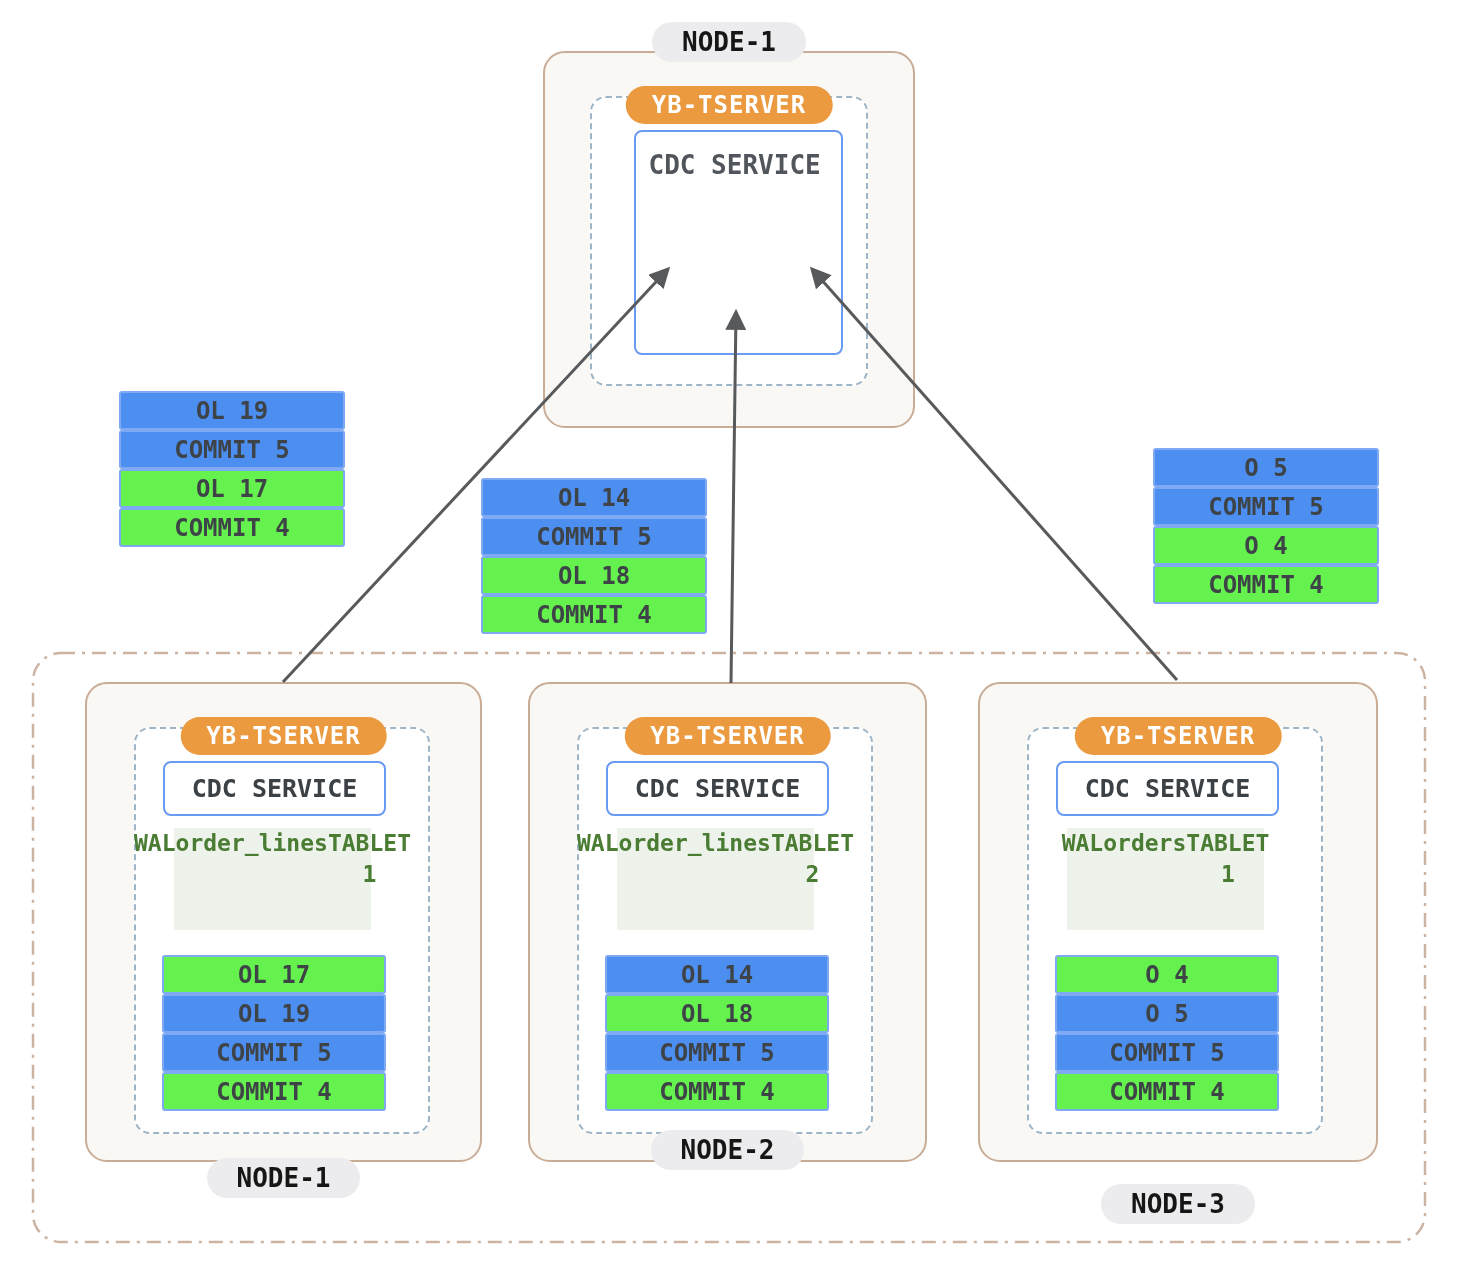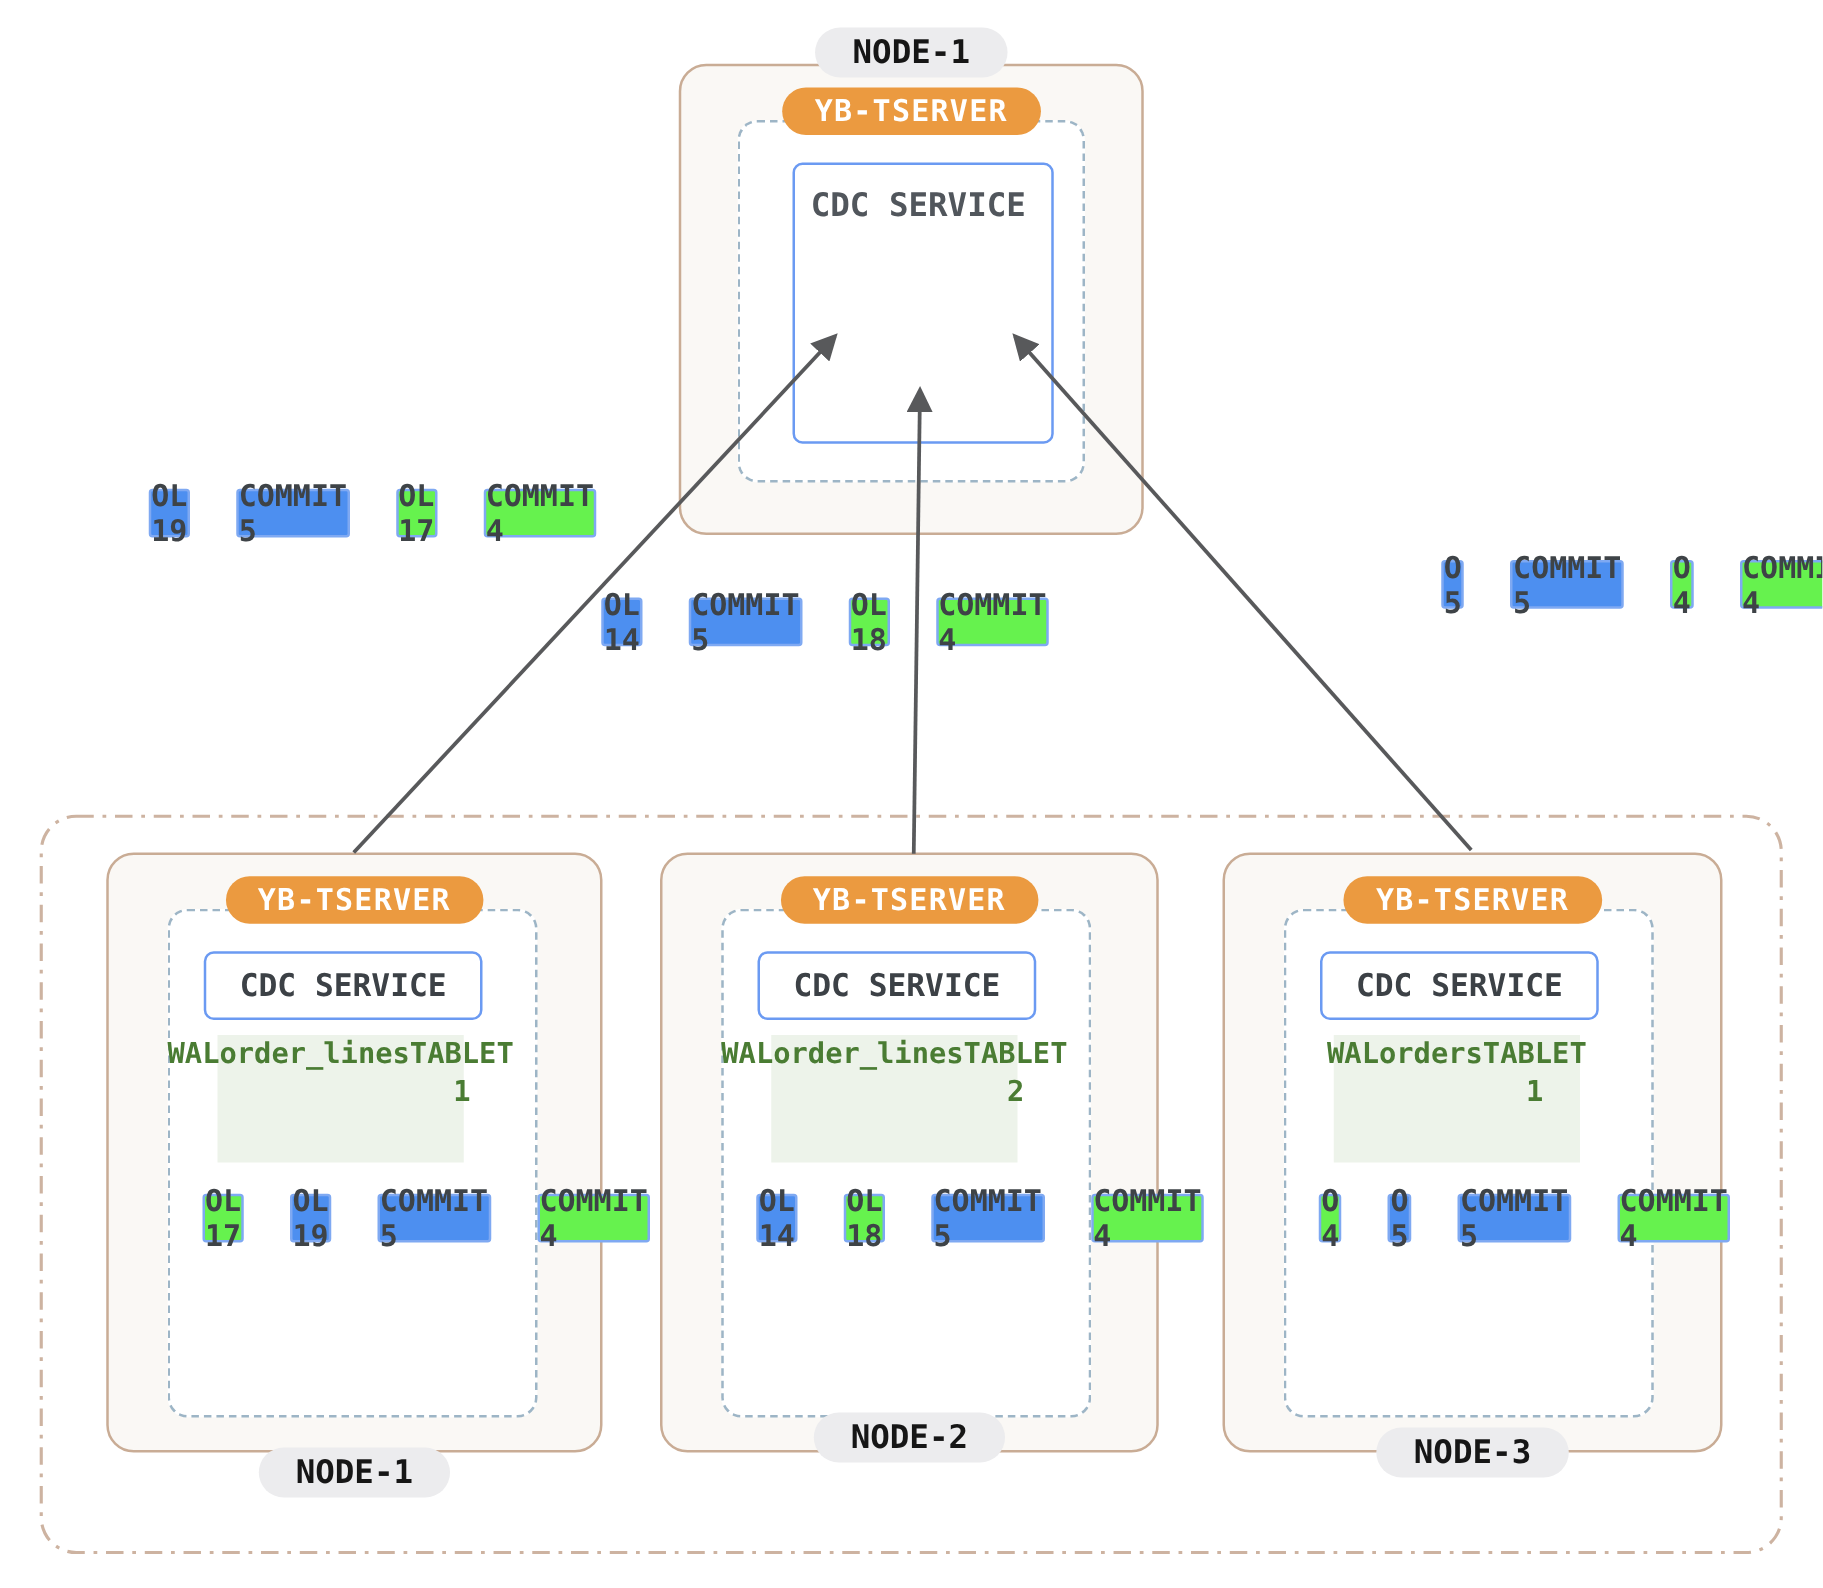--- a/index.html
+++ b/index.html
@@ -25,21 +25,21 @@
     position:relative;width:1458px;height:1270px;background:#ffffff;overflow:hidden;
     font-family:"DejaVu Sans Mono","Liberation Mono",monospace;font-weight:bold;
   }
   
   .pill{
     position:absolute;left:50%;transform:translateX(-50%);
     border-radius:999px;display:flex;align-items:center;justify-content:center;
     white-space:nowrap;z-index:3;box-sizing:border-box;
   }
   .node-pill{background:var(--pill-gray);color:#161616;font-size:26px;height:40px;padding:0 30px;}
-  .tserver-pill{background:var(--orange);color:#ffffff;font-size:24px;height:38px;padding:16px 26px;letter-spacing:1px;}
+  .tserver-pill{background:var(--orange);color:#ffffff;font-size:24px;height:38px;padding:16px 26px;letter-spacing:1px;margin-top:16px;}
   
   .node-box{
     position:absolute;background:var(--cream);border:2px solid var(--tan);border-radius:22px;box-sizing:border-box;
   }
   .dashed-box{
     position:absolute;background:#ffffff;border:2px dashed var(--dashed-blue);border-radius:16px;box-sizing:border-box;
   }
   .cdc-box{
     position:absolute;background:#ffffff;border:2px solid var(--cdc-border);border-radius:8px;box-sizing:border-box;
     color:#51565c;
@@ -48,21 +48,21 @@
   .b-cdc{font-size:25px;display:flex;align-items:center;justify-content:center;color:#3c4146;}
   .vwal-box{
     position:absolute;background:var(--vwal-bg);border:3px solid var(--vwal-border);
     display:flex;align-items:center;justify-content:center;font-size:27px;color:#111111;
   }
   .wal-box{
     position:absolute;background:var(--wal-bg);color:var(--wal-text);
     font-size:23px;line-height:31px;text-align:center;display:flex;flex-direction:row;justify-content:center;
   }
   
-  .stack{position:absolute;display:flex;flex-direction:row;gap:37px;}
+  .stack{position:absolute;display:flex;flex-direction:column;}
   .row{
     height:39px;border:2px solid var(--row-border);border-radius:3px;box-sizing:border-box;
     display:flex;align-items:center;justify-content:center;
     font-size:24px;color:var(--text-dark);
   }
   .c-blue{background:var(--blue);}
   .c-green{background:var(--green);}
   
   #overlay{position:absolute;left:0;top:0;z-index:5;pointer-events:none;}
 </style>
@@ -149,21 +149,21 @@
         <span>orders</span>
         <span>TABLET 1</span>
       </div>
       <div class="stack" style="left:26px;top:226px;width:224px;">
         <div class="row c-green">O 4</div>
         <div class="row c-blue">O 5</div>
         <div class="row c-blue">COMMIT 5</div>
         <div class="row c-green">COMMIT 4</div>
       </div>
     </div>
-    <div class="pill node-pill" style="top:458px;">NODE-3</div>
+    <div class="pill node-pill" style="top:500px;">NODE-3</div>
   </section>
 
   <svg id="overlay" width="1458" height="1270" viewBox="0 0 1458 1270">
     <defs>
       <marker id="arrowhead" viewBox="0 0 10 10" refX="8.5" refY="5" markerWidth="7" markerHeight="7" orient="auto-start-reverse">
         <path d="M0,0 L10,5 L0,10 z" fill="#58595b"></path>
       </marker>
     </defs>
     <rect x="33" y="653" width="1392" height="589" rx="28" fill="none" stroke="#cdb3a1" stroke-width="2.5" stroke-dasharray="14 7 3 7"></rect>
     <line x1="283" y1="682" x2="668" y2="269" stroke="#58595b" stroke-width="3" marker-end="url(#arrowhead)"></line>

